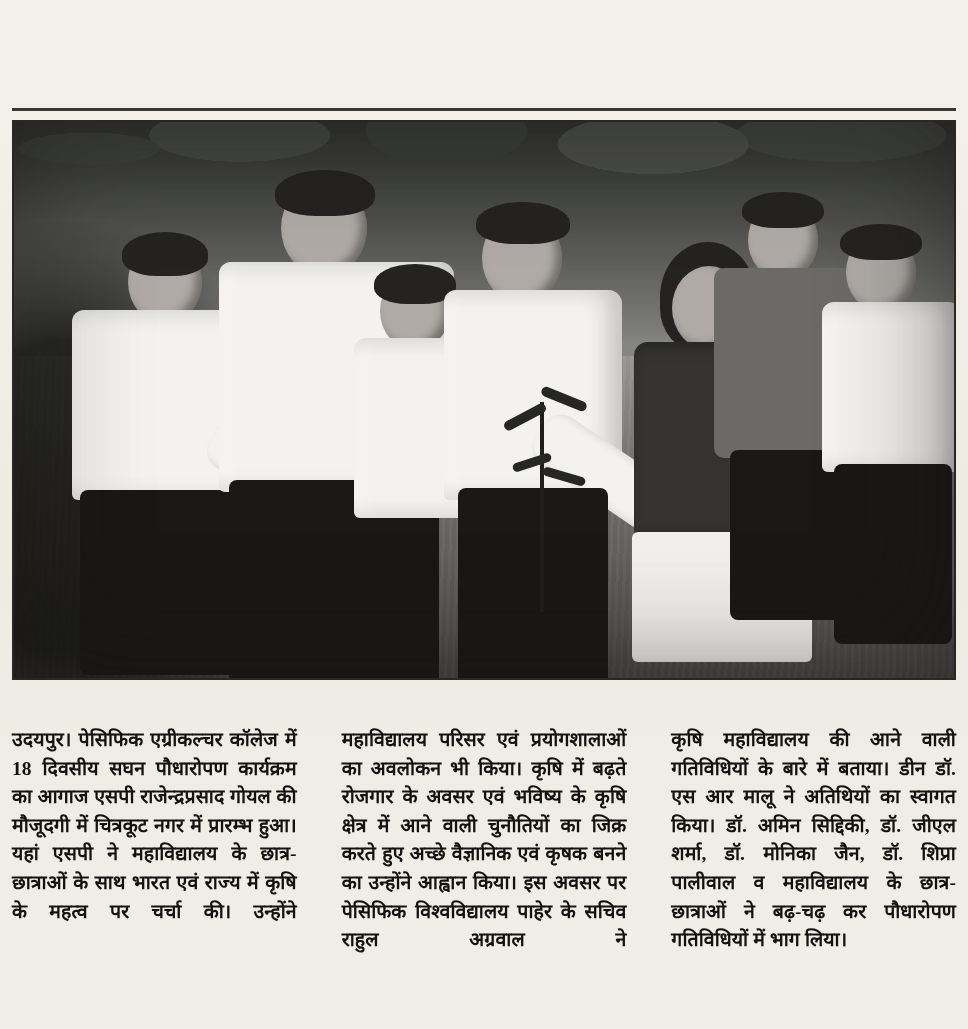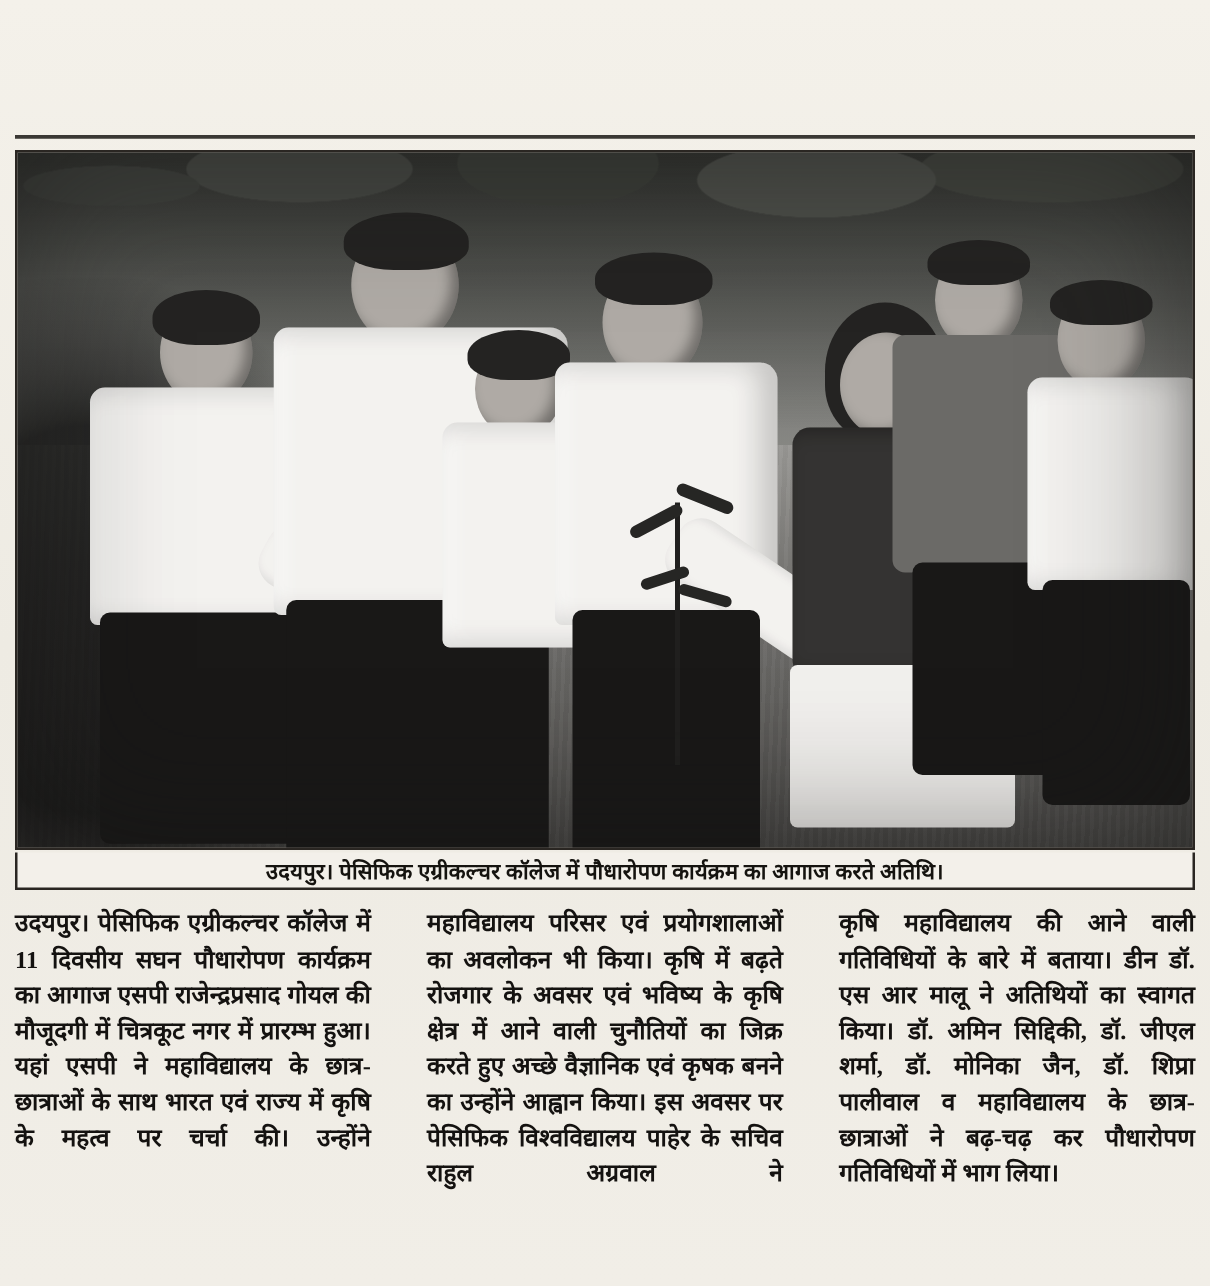--- a/index.html
+++ b/index.html
@@ -220,27 +220,24 @@
         <div style="position:absolute; left:20px; top:40px; width:46px; height:10px; background:#2c2a24; border-radius:8px; transform:rotate(-28deg);"></div>
         <div style="position:absolute; left:58px; top:22px; width:48px; height:10px; background:#2c2a24; border-radius:8px; transform:rotate(22deg);"></div>
         <div style="position:absolute; left:30px; top:86px; width:40px; height:9px; background:#2c2a24; border-radius:8px; transform:rotate(-18deg);"></div>
         <div style="position:absolute; left:60px; top:100px; width:44px; height:9px; background:#2c2a24; border-radius:8px; transform:rotate(16deg);"></div>
       </div>
 
       <div class="ph-vign"></div>
     </div>
   </div>
 
-  <div class="photo-caption">
-    <span>उदयपुर। पेसिफिक एग्रीकल्चर कॉलेज में पौधारोपण कार्यक्रम का आगाज करते अतिथि।</span>
-  </div>
 
   <div class="body-wrap">
     <div class="col first">
-      <p>उदयपुर।  पेसिफिक एग्रीकल्चर कॉलेज में 11 दिवसीय सघन पौधारोपण कार्यक्रम का आगाज एसपी राजेन्द्रप्रसाद गोयल की मौजूदगी में चित्रकूट नगर में प्रारम्भ हुआ। यहां एसपी ने महाविद्यालय के छात्र-छात्राओं के साथ भारत एवं राज्य में कृषि के महत्व पर चर्चा की। उन्होंने</p>
+      <p>उदयपुर।  पेसिफिक एग्रीकल्चर कॉलेज में 18 दिवसीय सघन पौधारोपण कार्यक्रम का आगाज एसपी राजेन्द्रप्रसाद गोयल की मौजूदगी में चित्रकूट नगर में प्रारम्भ हुआ। यहां एसपी ने महाविद्यालय के छात्र-छात्राओं के साथ भारत एवं राज्य में कृषि के महत्व पर चर्चा की। उन्होंने</p>
     </div>
     <div class="colsep"></div>
     <div class="col">
       <p>महाविद्यालय परिसर एवं प्रयोगशालाओं का अवलोकन भी किया। कृषि में बढ़ते रोजगार के अवसर एवं भविष्य के कृषि क्षेत्र में आने वाली चुनौतियों का जिक्र करते हुए अच्छे वैज्ञानिक एवं कृषक बनने का उन्होंने आह्वान किया। इस अवसर पर पेसिफिक विश्वविद्यालय पाहेर के सचिव राहुल अग्रवाल ने</p>
     </div>
     <div class="colsep"></div>
     <div class="col">
       <p class="last">कृषि महाविद्यालय की आने वाली गतिविधियों के बारे में बताया। डीन डॉ. एस आर मालू ने अतिथियों का स्वागत किया। डॉ. अमिन सिद्दिकी, डॉ. जीएल शर्मा, डॉ. मोनिका जैन, डॉ. शिप्रा पालीवाल व महाविद्यालय के छात्र-छात्राओं ने बढ़-चढ़ कर पौधारोपण गतिविधियों में भाग लिया।</p>
     </div>
   </div>

